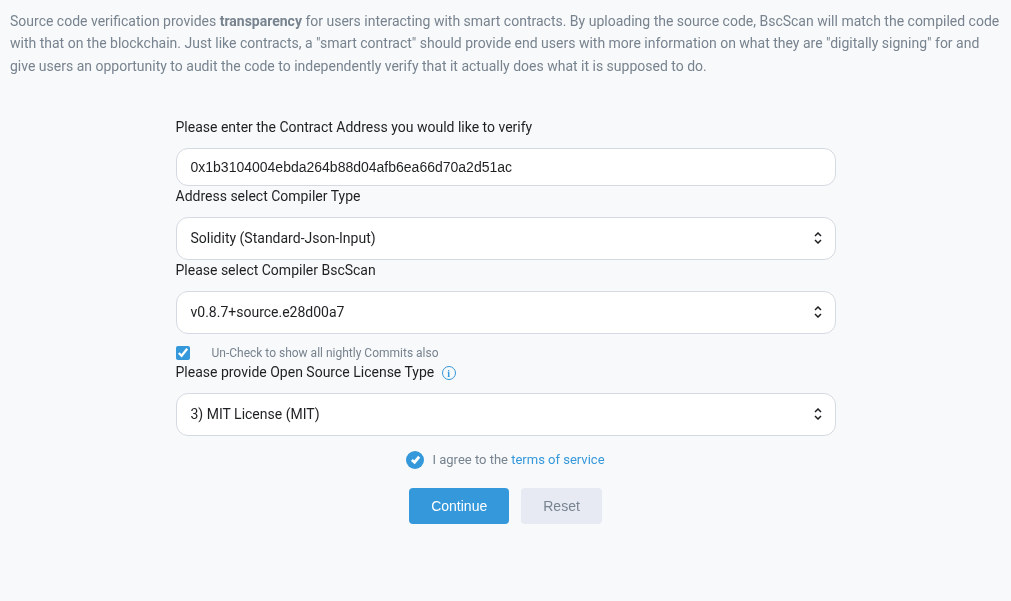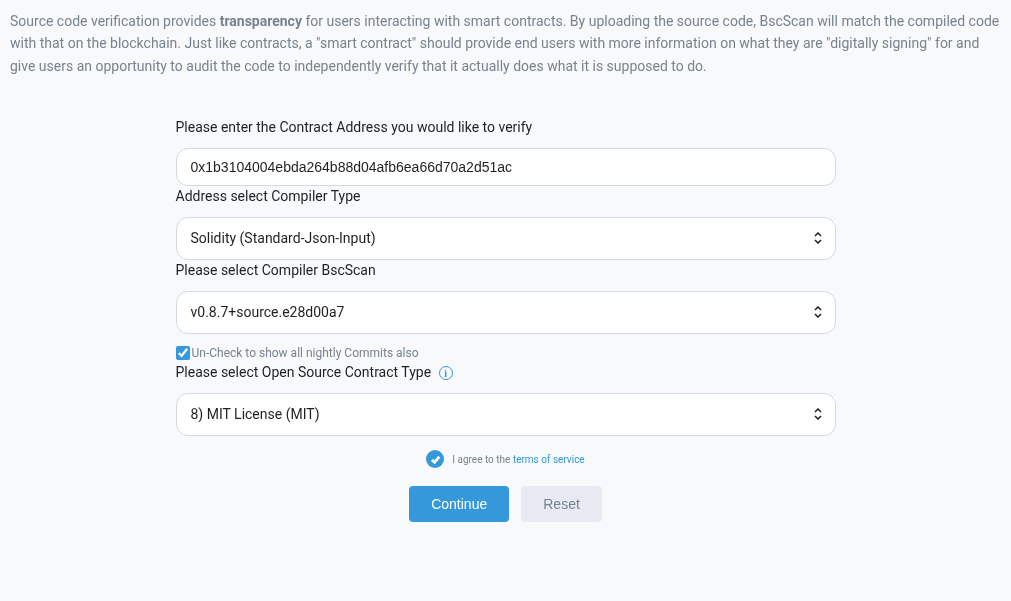--- a/index.html
+++ b/index.html
@@ -62,21 +62,21 @@
       transform: translateY(-50%);
       pointer-events: none;
       font-size: 12px;
       color: #1e2022;
       line-height: 1;
     }
     .checkbox-row {
       margin-top: 10px;
       display: flex;
       align-items: center;
-      gap: 2px;
+      gap: 22px;
     }
     .checkbox-row input[type="checkbox"] {
       width: 14px;
       height: 14px;
       accent-color: #3498db;
       cursor: pointer;
     }
     .checkbox-row label {
       font-size: 12px;
       color: #77838f;
@@ -99,21 +99,21 @@
       vertical-align: middle;
     }
     .terms-row {
       text-align: center;
       margin: 14px 0 18px 0;
       display: flex;
       align-items: center;
       justify-content: center;
       gap: 8px;
       color: #77838f;
-      font-size: 10px;
+      font-size: 13px;
     }
     .check-circle {
       display: inline-flex;
       align-items: center;
       justify-content: center;
       width: 18px;
       height: 18px;
       background: #3498db;
       border-radius: 50%;
       cursor: pointer;
@@ -190,25 +190,25 @@
       </span>
     </div>
     <div class="checkbox-row">
       <input type="checkbox" checked="" id="nightly" style="">
       <label for="nightly">Un-Check to show all nightly Commits also</label>
     </div>
   </div>
 
   <div class="form-group">
     <label class="form-label">
-      <span>Please select Open Source Contract Type</span>
+      <span>Please provide Open Source License Type</span>
       <span class="info-icon">i</span>
     </label>
     <div class="select-wrapper">
-      <div class="form-control">8) MIT License (MIT)</div>
+      <div class="form-control">3) MIT License (MIT)</div>
       <span class="select-caret">
         <svg width="8" height="12" viewBox="0 0 8 12">
             <path d="M1 4 L4 1 L7 4 M1 8 L4 11 L7 8" fill="none" stroke="#1e2022" stroke-width="1.5"></path>
           </svg>
       </span>
     </div>
   </div>
 
   <div class="terms-row">
     <span class="check-circle">

